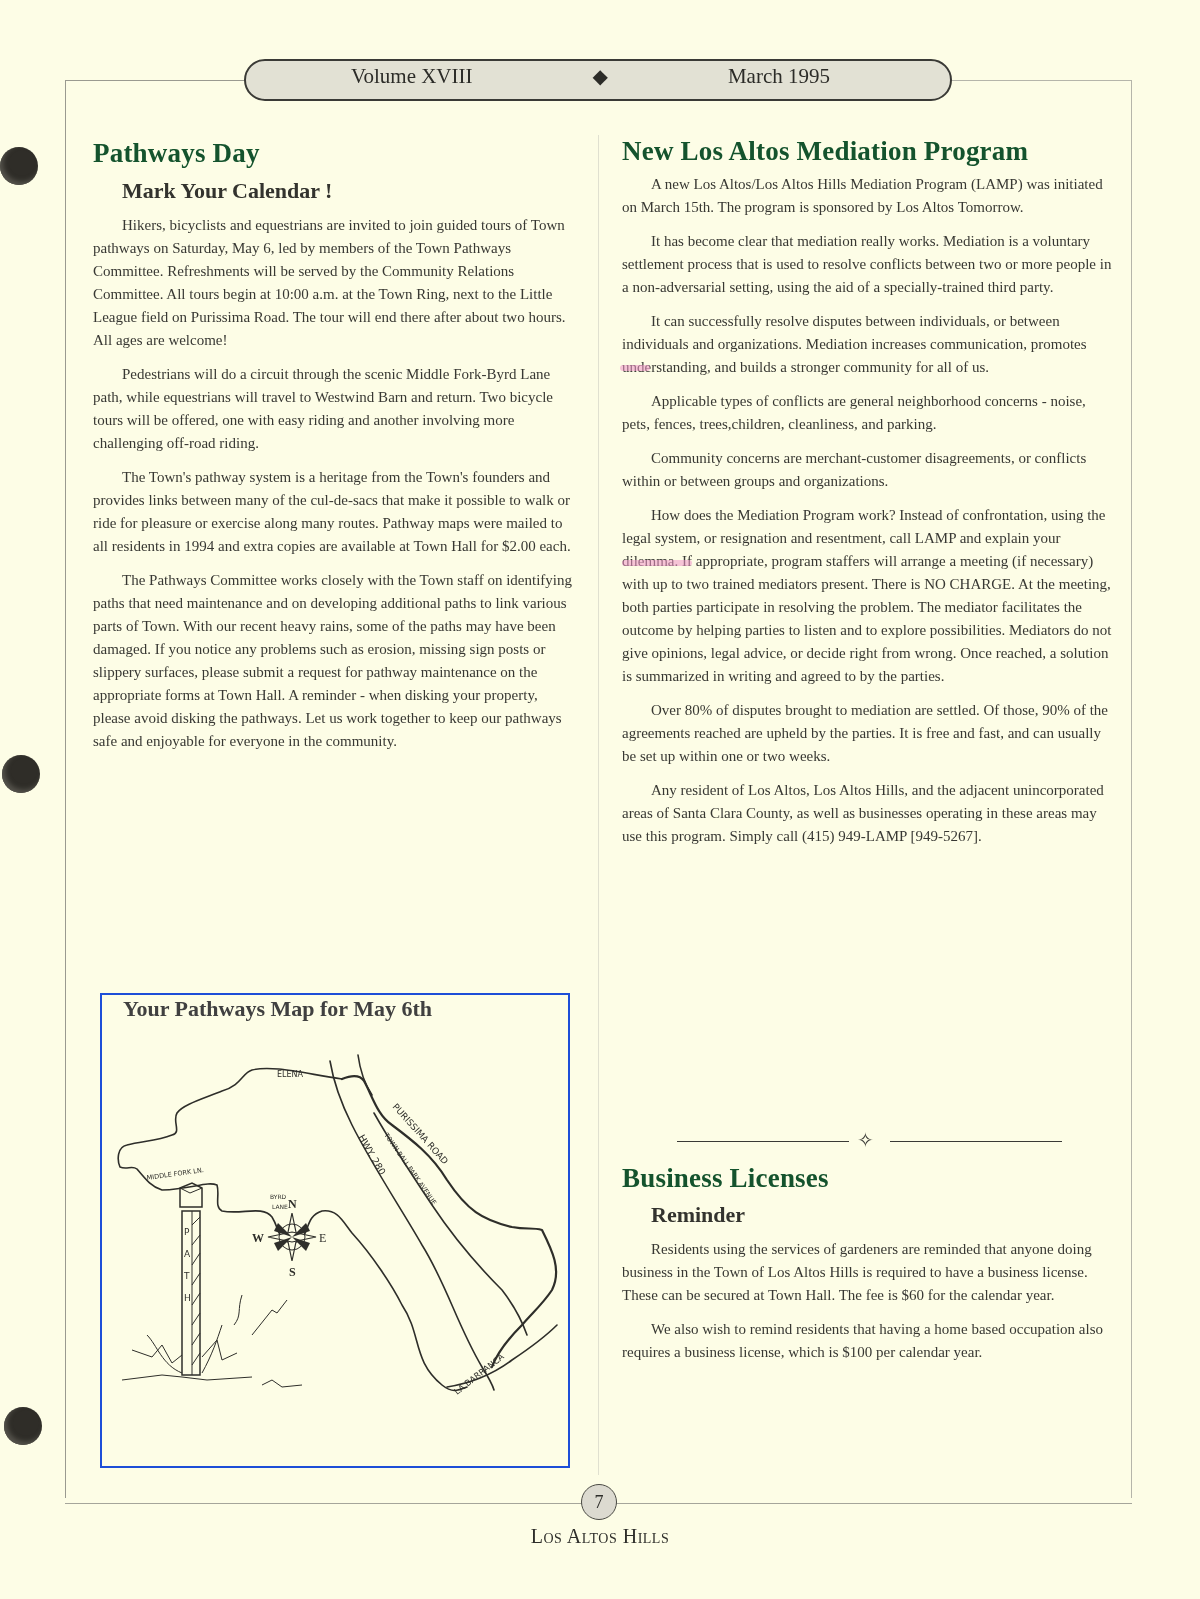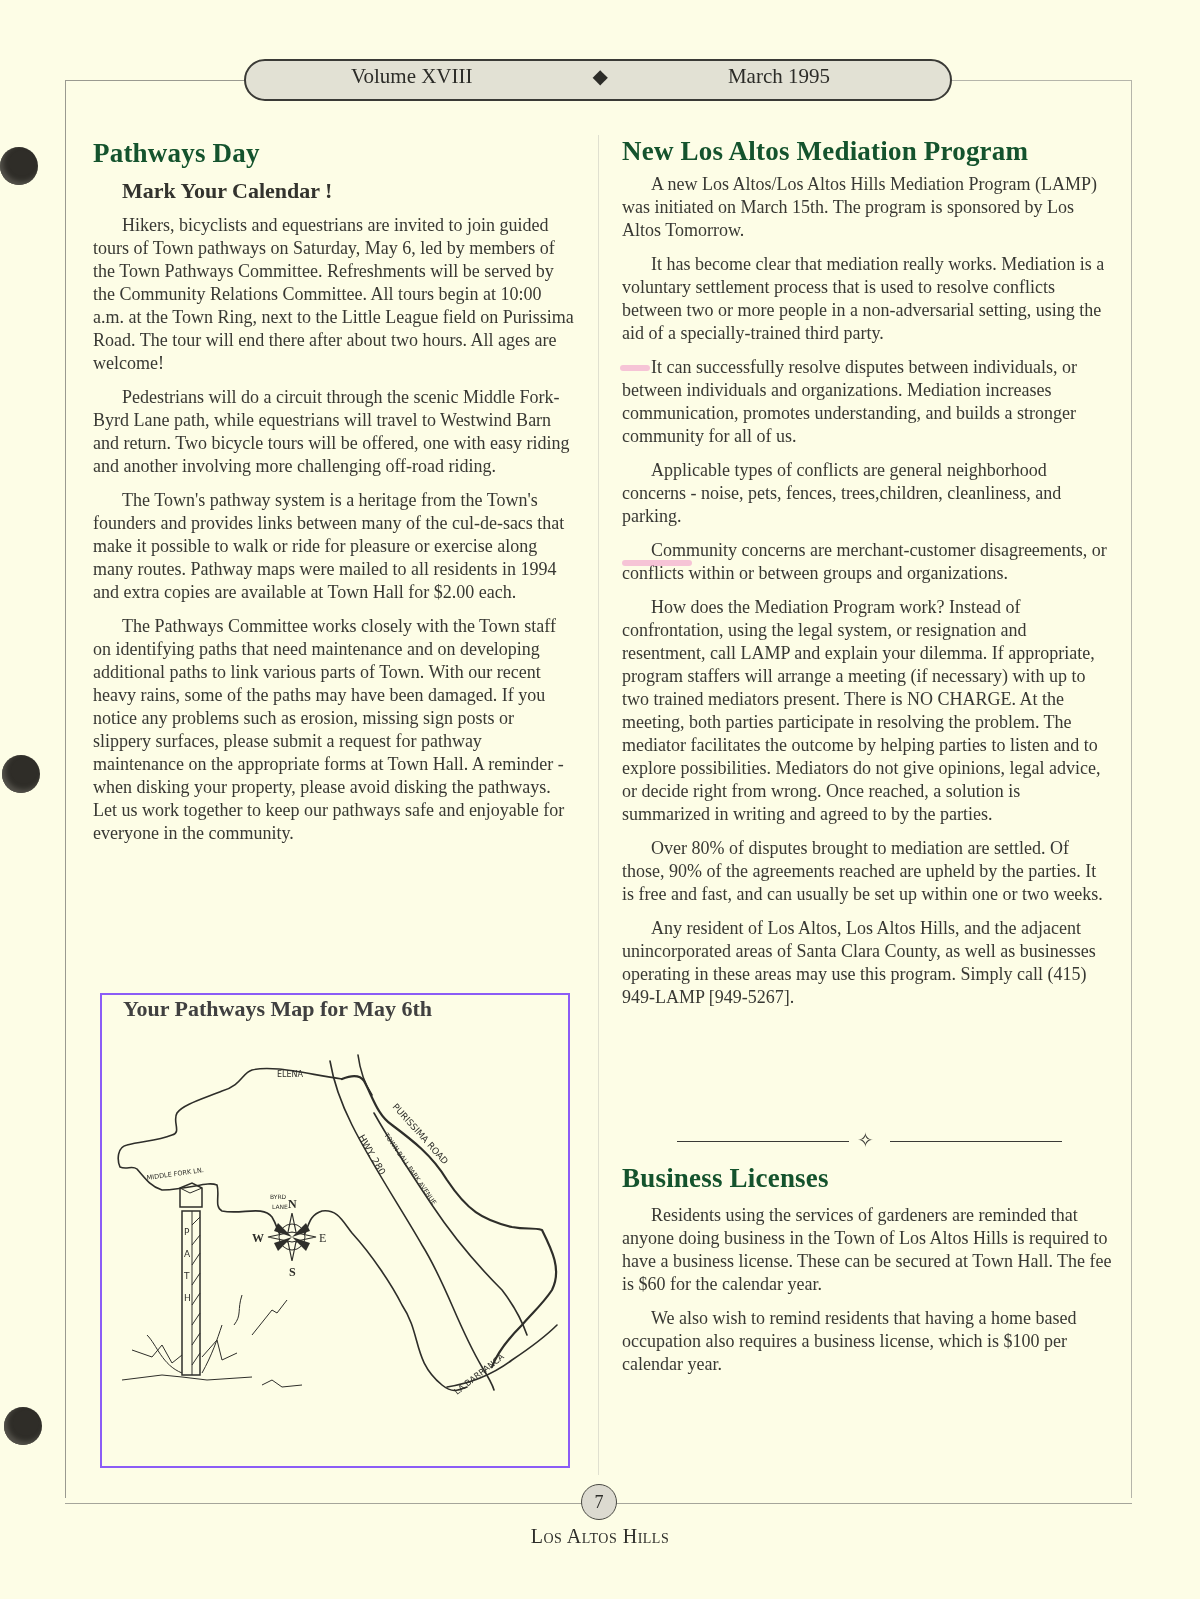--- a/index.html
+++ b/index.html
@@ -28,24 +28,24 @@
 
   .hole { position: absolute; width: 38px; height: 38px; border-radius: 50%; background: #2f2d28; box-shadow: inset 3px -3px 5px #55534c; }
 
   .col { position: absolute; }
   .left-col { left: 93px; top: 138px; width: 482px; }
   .right-col { left: 622px; top: 136px; width: 490px; }
 
   h1 { font-family: "Liberation Serif", serif; font-weight: bold; font-size: 27px; margin: 0; color: #14532d; letter-spacing: 0.2px; }
   h2 { font-family: "Liberation Serif", serif; font-weight: bold; font-size: 22px; margin: 0; color: #33332e; }
   .sub { margin-left: 29px; }
-  p { font-size: 18px; line-height: 23px; margin: 0; text-indent: 29px; color: #383833; }
+  p { font-size: 15px; line-height: 23px; margin: 0; text-indent: 29px; color: #383833; }
 
   .map-title { position: absolute; left: 123px; top: 996px; font-size: 22px; font-weight: bold; color: #404040; }
-  .map-box { position: absolute; left: 100px; top: 993px; width: 470px; height: 475px; border: 2px solid #8b5cf6; box-sizing: border-box; }
+  .map-box { position: absolute; left: 100px; top: 993px; width: 470px; height: 475px; border: 2px solid #1d4ed8; box-sizing: border-box; }
   .map-box svg { position: absolute; left: 0; top: 0; }
   .map-label { font-family: "DejaVu Sans", sans-serif; fill: #2e2e2a; }
 
   .separator { position: absolute; left: 677px; top: 1131px; width: 385px; height: 20px; }
   .separator .line { position: absolute; top: 10px; height: 1px; background: #3a3a36; width: 172px; }
   .separator .line.l { left: 0; }
   .separator .line.r { right: 0; }
   .separator .star { position: absolute; left: 180px; top: -3px; font-size: 20px; color: #3a3a36; }
 
   .page-num {
@@ -158,18 +158,19 @@
 <div class="pink-mark" style="left:622px; top:560px; width:70px;"></div>
 
 <div class="separator">
   <div class="line l"></div>
   <span class="star">✧</span>
   <div class="line r"></div>
 </div>
 
 <div class="col" style="left:622px; top:1163px; width:490px;">
   <h1>Business Licenses</h1>
+  <h2 class="sub" style="margin-top:8px;">Reminder</h2>
   <p style="margin-top:10px;">Residents using the services of gardeners are reminded that anyone doing business in the Town of Los Altos Hills is required to have a business license. These can be secured at Town Hall. The fee is $60 for the calendar year.</p>
   <p style="margin-top:11px;">We also wish to remind residents that having a home based occupation also requires a business license, which is $100 per calendar year.</p>
 </div>
 
 <div class="page-num">7</div>
 <div class="footer">Los Altos Hills</div>
 
 </body></html>

